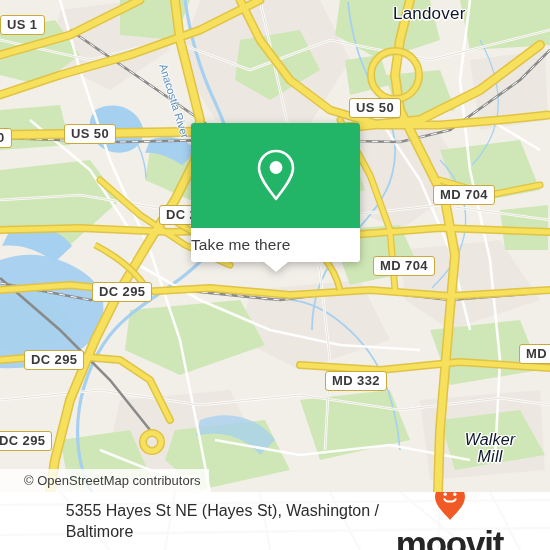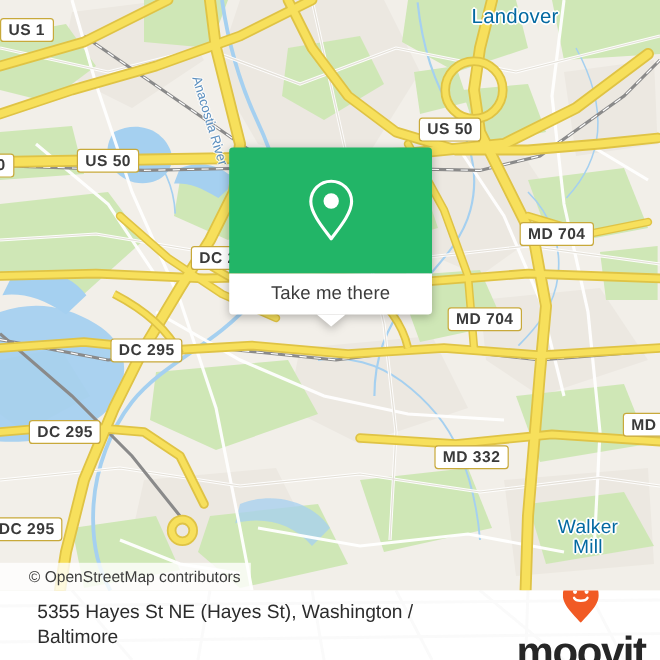--- a/index.html
+++ b/index.html
@@ -25,32 +25,32 @@
     width: 550px;
     height: 492px;
     overflow: hidden;
     background: #f2efe9;
   }
   #map svg { display: block; }
 
   
   .map-label {
     position: absolute;
-    color: #0369a1;
+    color: #0f172a;
     font-size: 15px;
     letter-spacing: .2px;
     white-space: nowrap;
     text-shadow:
        1.5px 0 0 rgba(255,255,255,.85), -1.5px 0 0 rgba(255,255,255,.85),
        0 1.5px 0 rgba(255,255,255,.85), 0 -1.5px 0 rgba(255,255,255,.85),
        1px 1px 0 rgba(255,255,255,.85), -1px -1px 0 rgba(255,255,255,.85),
        1px -1px 0 rgba(255,255,255,.85), -1px 1px 0 rgba(255,255,255,.85);
     pointer-events: none;
   }
-  .map-label.two-line { white-space: normal; text-align: center; line-height: 1.05; }
+  .map-label.two-line { white-space: normal; text-align: center; line-height: 1.05; font-style: italic; }
   .river-label {
     position: absolute;
     color: #5b8fbf;
     font-size: 11px;
     white-space: nowrap;
     transform-origin: left center;
     text-shadow:
        1.2px 0 0 rgba(255,255,255,.8), -1.2px 0 0 rgba(255,255,255,.8),
        0 1.2px 0 rgba(255,255,255,.8), 0 -1.2px 0 rgba(255,255,255,.8);
     pointer-events: none;
@@ -88,21 +88,20 @@
     display: flex;
     align-items: center;
     justify-content: center;
   }
   #callout-bottom {
     background: #ffffff;
     height: 34px;
     border-radius: 0 0 3px 3px;
     display: flex;
     align-items: center;
-    justify-content: center;
     position: relative;
   }
   #callout-label {
     color: #3c3c3c;
     font-size: 15.5px;
     letter-spacing: .1px;
   }
   #callout-tail {
     position: absolute;
     left: 50%;
@@ -145,21 +144,21 @@
     left: 0; top: -492px;
     width: 550px; height: 550px;
     opacity: .05;
     pointer-events: none;
   }
   #footer-inner {
     position: relative;
     height: 100%;
     display: flex;
     align-items: center;
-    justify-content: space-between;
+    justify-content: center;
     padding: 0 12px 0 31px;
     box-sizing: border-box;
   }
   #place-title {
     color: #2c2c2c;
     font-size: 16px;
     line-height: 21px;
     max-width: 330px;
   }
   #moovit-logo {
@@ -337,21 +336,21 @@
 
     <div class="map-label two-line" style="left:458px; top:432px; font-size:16px; width:64px;">Walker Mill</div>
 
     <div class="river-label" style="left:163px; top:58px; transform:rotate(73deg);">Anacostia River</div>
 
     <div class="shield" style="left:0px; top:15px;">US 1</div>
     <div class="shield" style="left:64px; top:124px;">US 50</div>
     <div class="shield" style="left:349px; top:98px;">US 50</div>
     <div class="shield" style="left:433px; top:185px;">MD 704</div>
     <div class="shield" style="left:373px; top:256px;">MD 704</div>
-    <div class="shield" style="left:325px; top:371px;margin-left:37px;">MD 332</div>
+    <div class="shield" style="left:325px; top:371px;">MD 332</div>
     <div class="shield" style="left:519px; top:344px;">MD 214</div>
     <div class="shield" style="left:159px; top:205px;">DC 295</div>
     <div class="shield" style="left:92px; top:282px;">DC 295</div>
     <div class="shield" style="left:24px; top:350px;">DC 295</div>
     <div class="shield" style="left:-8px; top:431px;">DC 295</div>
     <div class="shield" style="left:-10px; top:128px;">0</div>
 
     <div id="callout">
       <div id="callout-top">
         <span>

